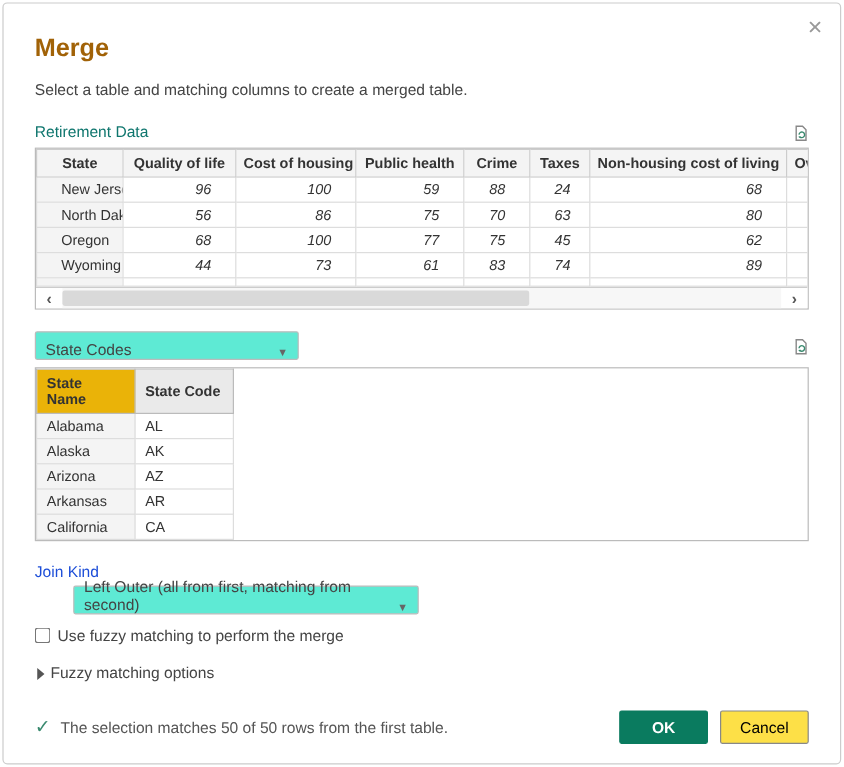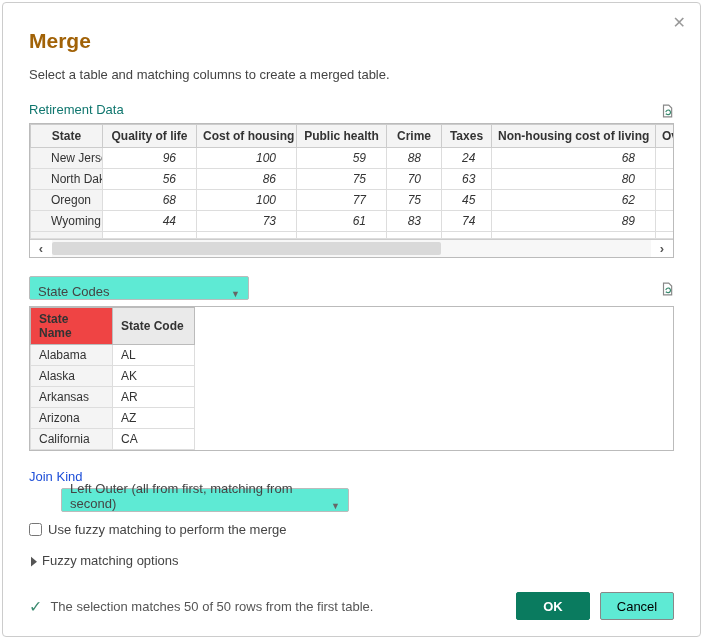--- a/index.html
+++ b/index.html
@@ -161,21 +161,21 @@
     font-size: 12px;
   }
   table.data2 th {
     background: #eaeaea;
     font-weight: 600;
     text-align: left;
     border: 1px solid #bbb;
     padding: 4px 8px;
   }
   table.data2 th.sel {
-    background: #ef4444;
+    background: #eab308;
   }
   table.data2 td {
     border: 1px solid #ddd;
     padding: 3px 8px;
   }
   table.data2 td.rowhead {
     background: #f4f4f4;
   }
   .label2 {
     margin-top: 18px;
@@ -223,21 +223,21 @@
     color: #3a8a6f;
     font-size: 16px;
     margin-right: 8px;
   }
   .btns { display: flex; gap: 10px; }
   .btn {
     min-width: 74px;
     height: 28px;
     border: 1px solid #888;
     border-radius: 2px;
-    background: #5eead4;
+    background: #fde047;
     font-size: 13px;
     cursor: pointer;
     padding: 0 14px;
   }
   .btn.primary {
     background: #0a7b5f;
     color: #fff;
     border-color: #0a7b5f;
     font-weight: 600;
   }
@@ -373,26 +373,26 @@
       <tbody id="secondary-body">
           <tr>
             <td class="rowhead">Alabama</td>
             <td>AL</td>
           </tr>
           <tr>
             <td class="rowhead">Alaska</td>
             <td>AK</td>
           </tr>
           <tr>
+            <td class="rowhead">Arizona</td>
+            <td>AZ</td>
+          </tr>
+          <tr>
             <td class="rowhead">Arkansas</td>
             <td>AR</td>
-          </tr>
-          <tr>
-            <td class="rowhead">Arizona</td>
-            <td>AZ</td>
           </tr>
           <tr>
             <td class="rowhead">California</td>
             <td>CA</td>
           </tr>
         </tbody>
     </table>
   </div>
 
   <div class="label2">Join Kind</div>

